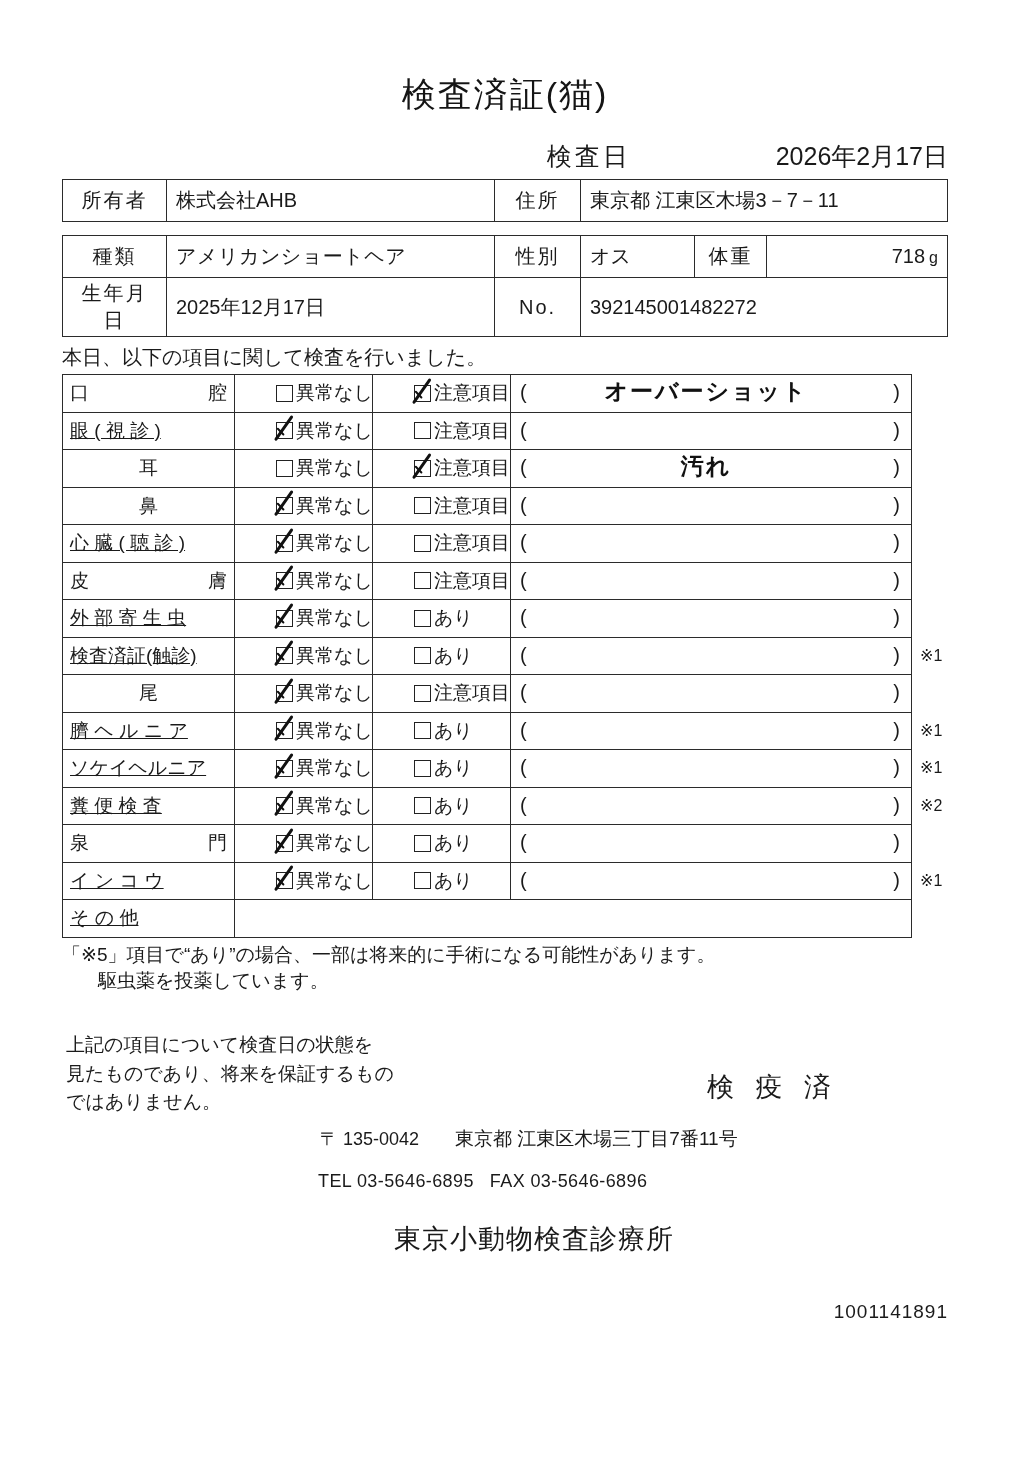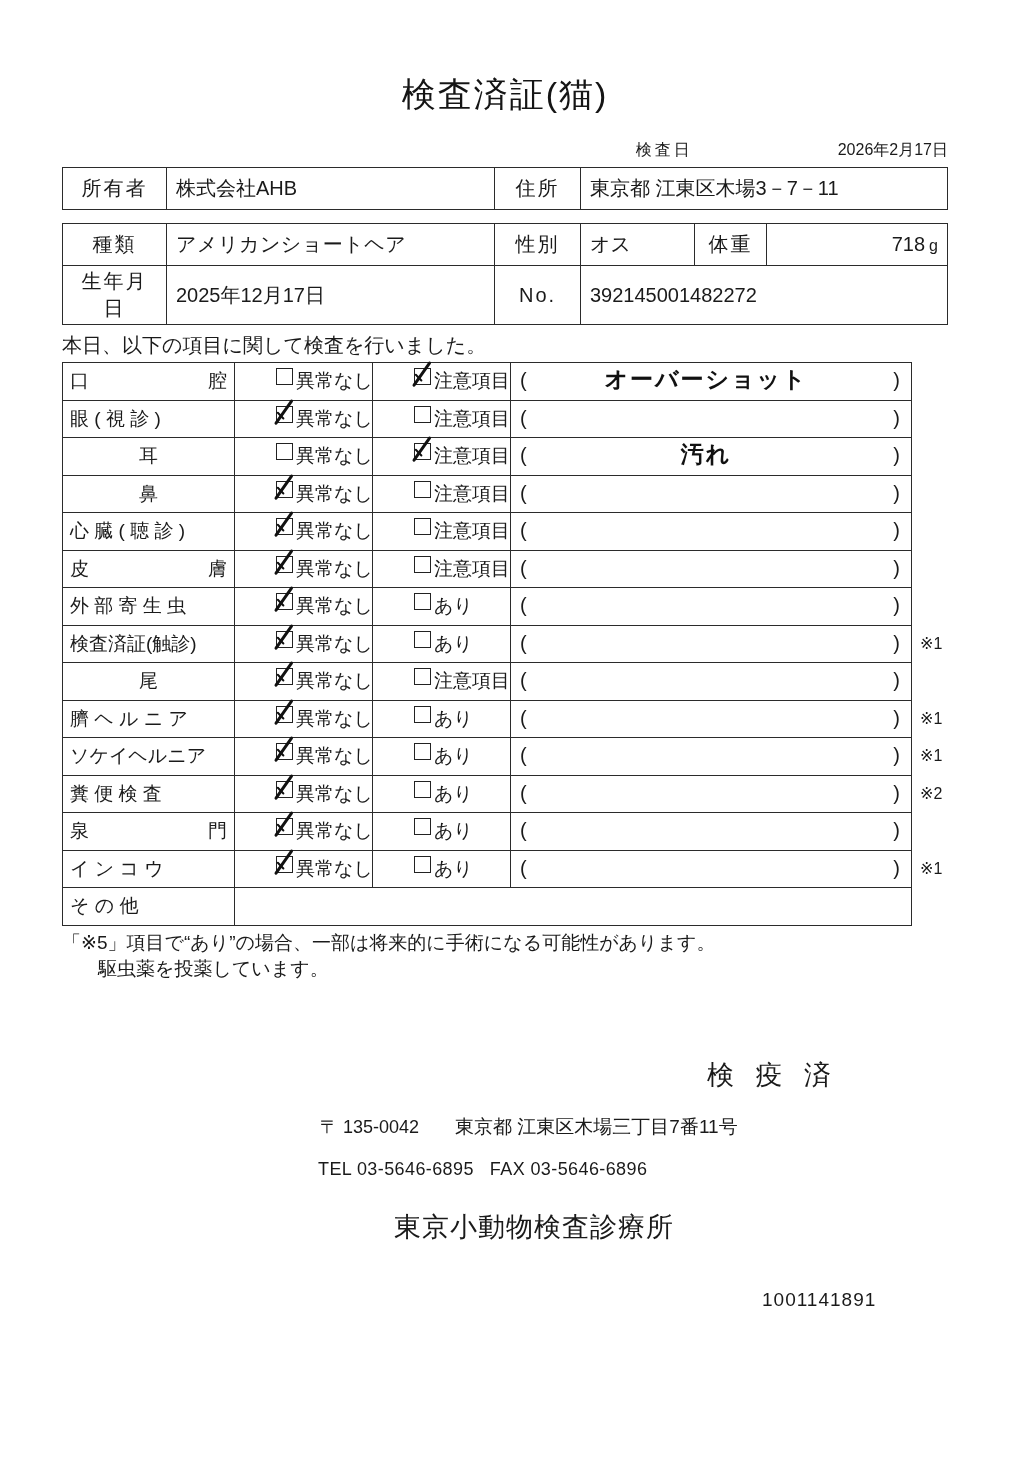--- a/index.html
+++ b/index.html
@@ -31,21 +31,21 @@
     margin-top: 72px;
     color: #151515;
   }
 
   
   .exam-date-row {
     display: flex;
     justify-content: flex-end;
     align-items: baseline;
     margin: 22px 62px 6px 0;
-    font-size: 16px;
+    font-size: 25px;
   }
   .exam-date-label {
     margin-right: 145px;
     letter-spacing: 3px;
   }
   .exam-date-value {
     letter-spacing: 0px;
   }
 
   
@@ -102,32 +102,33 @@
     width: 172px;
     padding: 0 7px;
     letter-spacing: 0;
   }
   .lab-spread {
     display: flex;
     justify-content: space-between;
     width: 100%;
   }
   .lab-center { text-align: center; display: block; width: 100%; }
-  .lab-plain  { display: block; width: 100%; }
+  .lab-plain  { display: block; width: 100%; text-decoration: underline; }
   td.c-opt {
     width: 138px;
     padding-left: 5px;
     position: relative;
   }
   td.c-note {
     padding: 0 9px;
     position: relative;
   }
   .opt {
     display: inline-flex;
+    align-items: center;
     position: relative;
     white-space: nowrap;
     padding-left: 36px;
   }
   .box {
     display: inline-block;
     width: 15px;
     height: 15px;
     border: 1.6px solid #222;
     margin-right: 3px;
@@ -248,21 +249,21 @@
     width: 420px;
     text-align: center;
     font-size: 20px;
     letter-spacing: 2px;
   }
   .docnum {
     position: absolute;
     left: 700px;
     top: 270px;
     width: 186px;
-    text-align: left;
+    text-align: right;
     font-size: 19px;
     letter-spacing: 1px;
   }
 </style>
 </head>
 <body>
 
 <div class="page">
 
   <div class="doc-title">検査済証(猫)</div>
@@ -576,20 +577,25 @@
         <span class="marker" style="top: 498.5px;">※1</span>
       </div>
   </div>
 
   <div class="footnotes">
     <div>「※5」項目で“あり”の場合、一部は将来的に手術になる可能性があります。</div>
     <span class="fn-indent">駆虫薬を投薬しています。</span>
   </div>
 
   <div class="lower">
+    <div class="disclaimer">
+      <div>上記の項目について検査日の状態を</div>
+      <div>見たものであり、将来を保証するもの</div>
+      <div>ではありません。</div>
+    </div>
 
     <div class="stamp">検 疫 済</div>
 
     <div class="addr-line">
       <span class="addr-zip">〒 135-0042</span><span>東京都 江東区木場三丁目7番11号</span>
     </div>
 
     <div class="tel-line">
       <span>TEL 03-5646-6895</span><span class="tel-gap"></span><span>FAX 03-5646-6896</span>
     </div>

